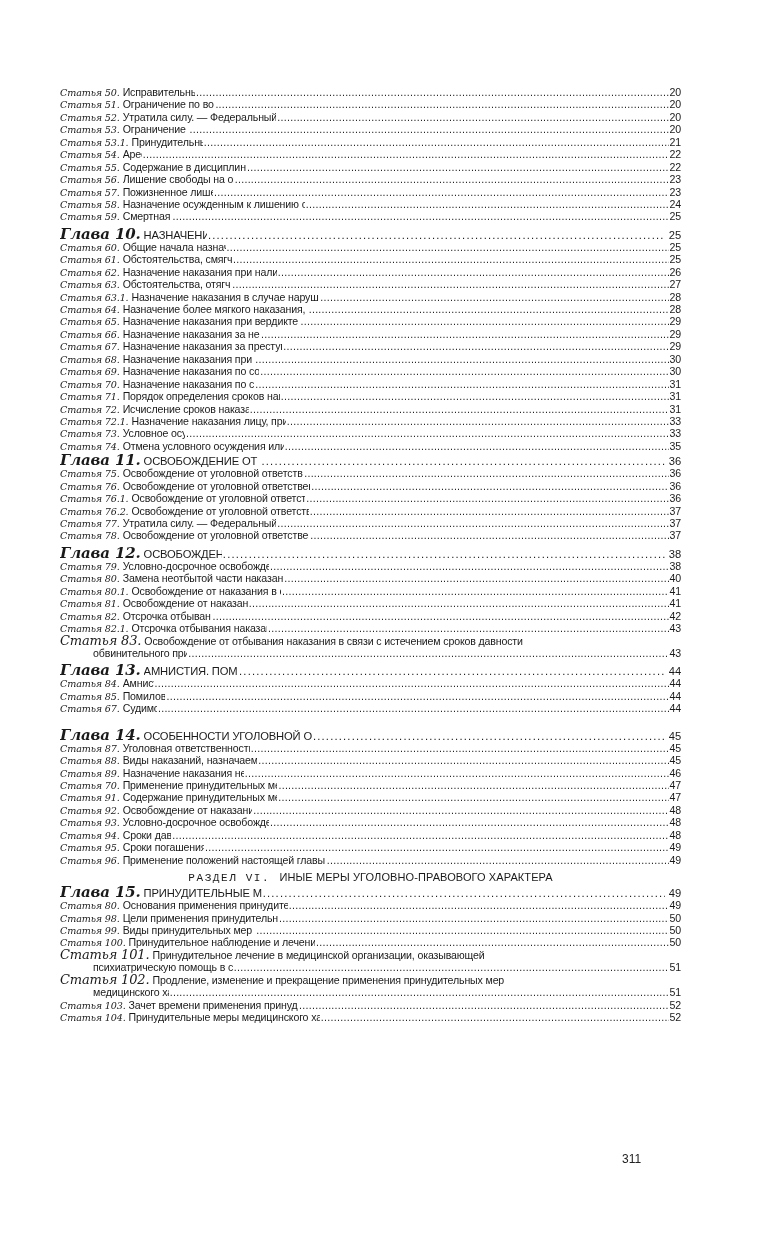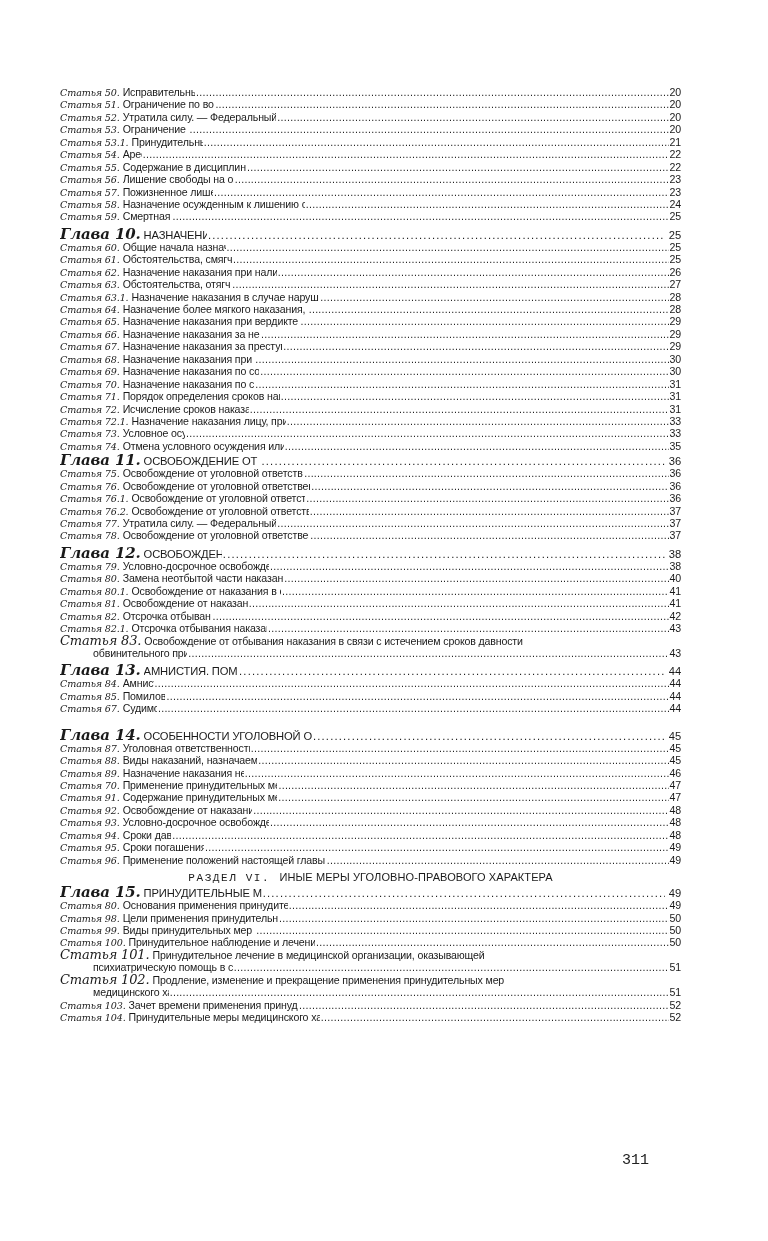--- a/index.html
+++ b/index.html
@@ -15,21 +15,21 @@
   .row .pg { flex: 0 0 auto; text-align: right; }
   .chapter { font-size: 11.2px; line-height: 13px; height: 13px; margin-top: 5px; }
   .chapter .lbl { font-style: italic; font-weight: bold; font-size: 15px; }
   .chapter .dots::before { letter-spacing: 1.2px; }
   .chapter .pg { padding-left: 3px; }
   .wrap-first { height: 12.45px; font-size: 10.6px; line-height: 12.45px; white-space: nowrap; letter-spacing: -0.15px; }
   .wrap-first .lbl { font-family: "DejaVu Serif", serif; font-style: italic; font-size: 13px; margin-right: 3px; }
   .wrap-cont { padding-left: 33px; }
   .section { text-align: center; font-size: 11px; line-height: 13px; height: 13px; margin: 5px 0 2px 0; letter-spacing: 0.1px; }
   .section .sec-lbl { font-family: "Liberation Mono", monospace; letter-spacing: 1.6px; font-size: 11px; margin-right: 6px; }
-  .page-number { position: absolute; left: 622px; top: 1152px; font-size: 15px; font-family: Liberation Mono, monospace; color: #222; }
+  .page-number { position: absolute; left: 622px; top: 1152px; font-size: 12px; font-family: Liberation Sans, sans-serif; color: #222; }
 </style>
 </head>
 <body>
 
 <div class="page">
   <div id="block1">
       <div class="row">
         <span class="lbl">Статья 50.</span>
         <span class="title">Исправительные работы</span>
         <span class="dots"></span>

